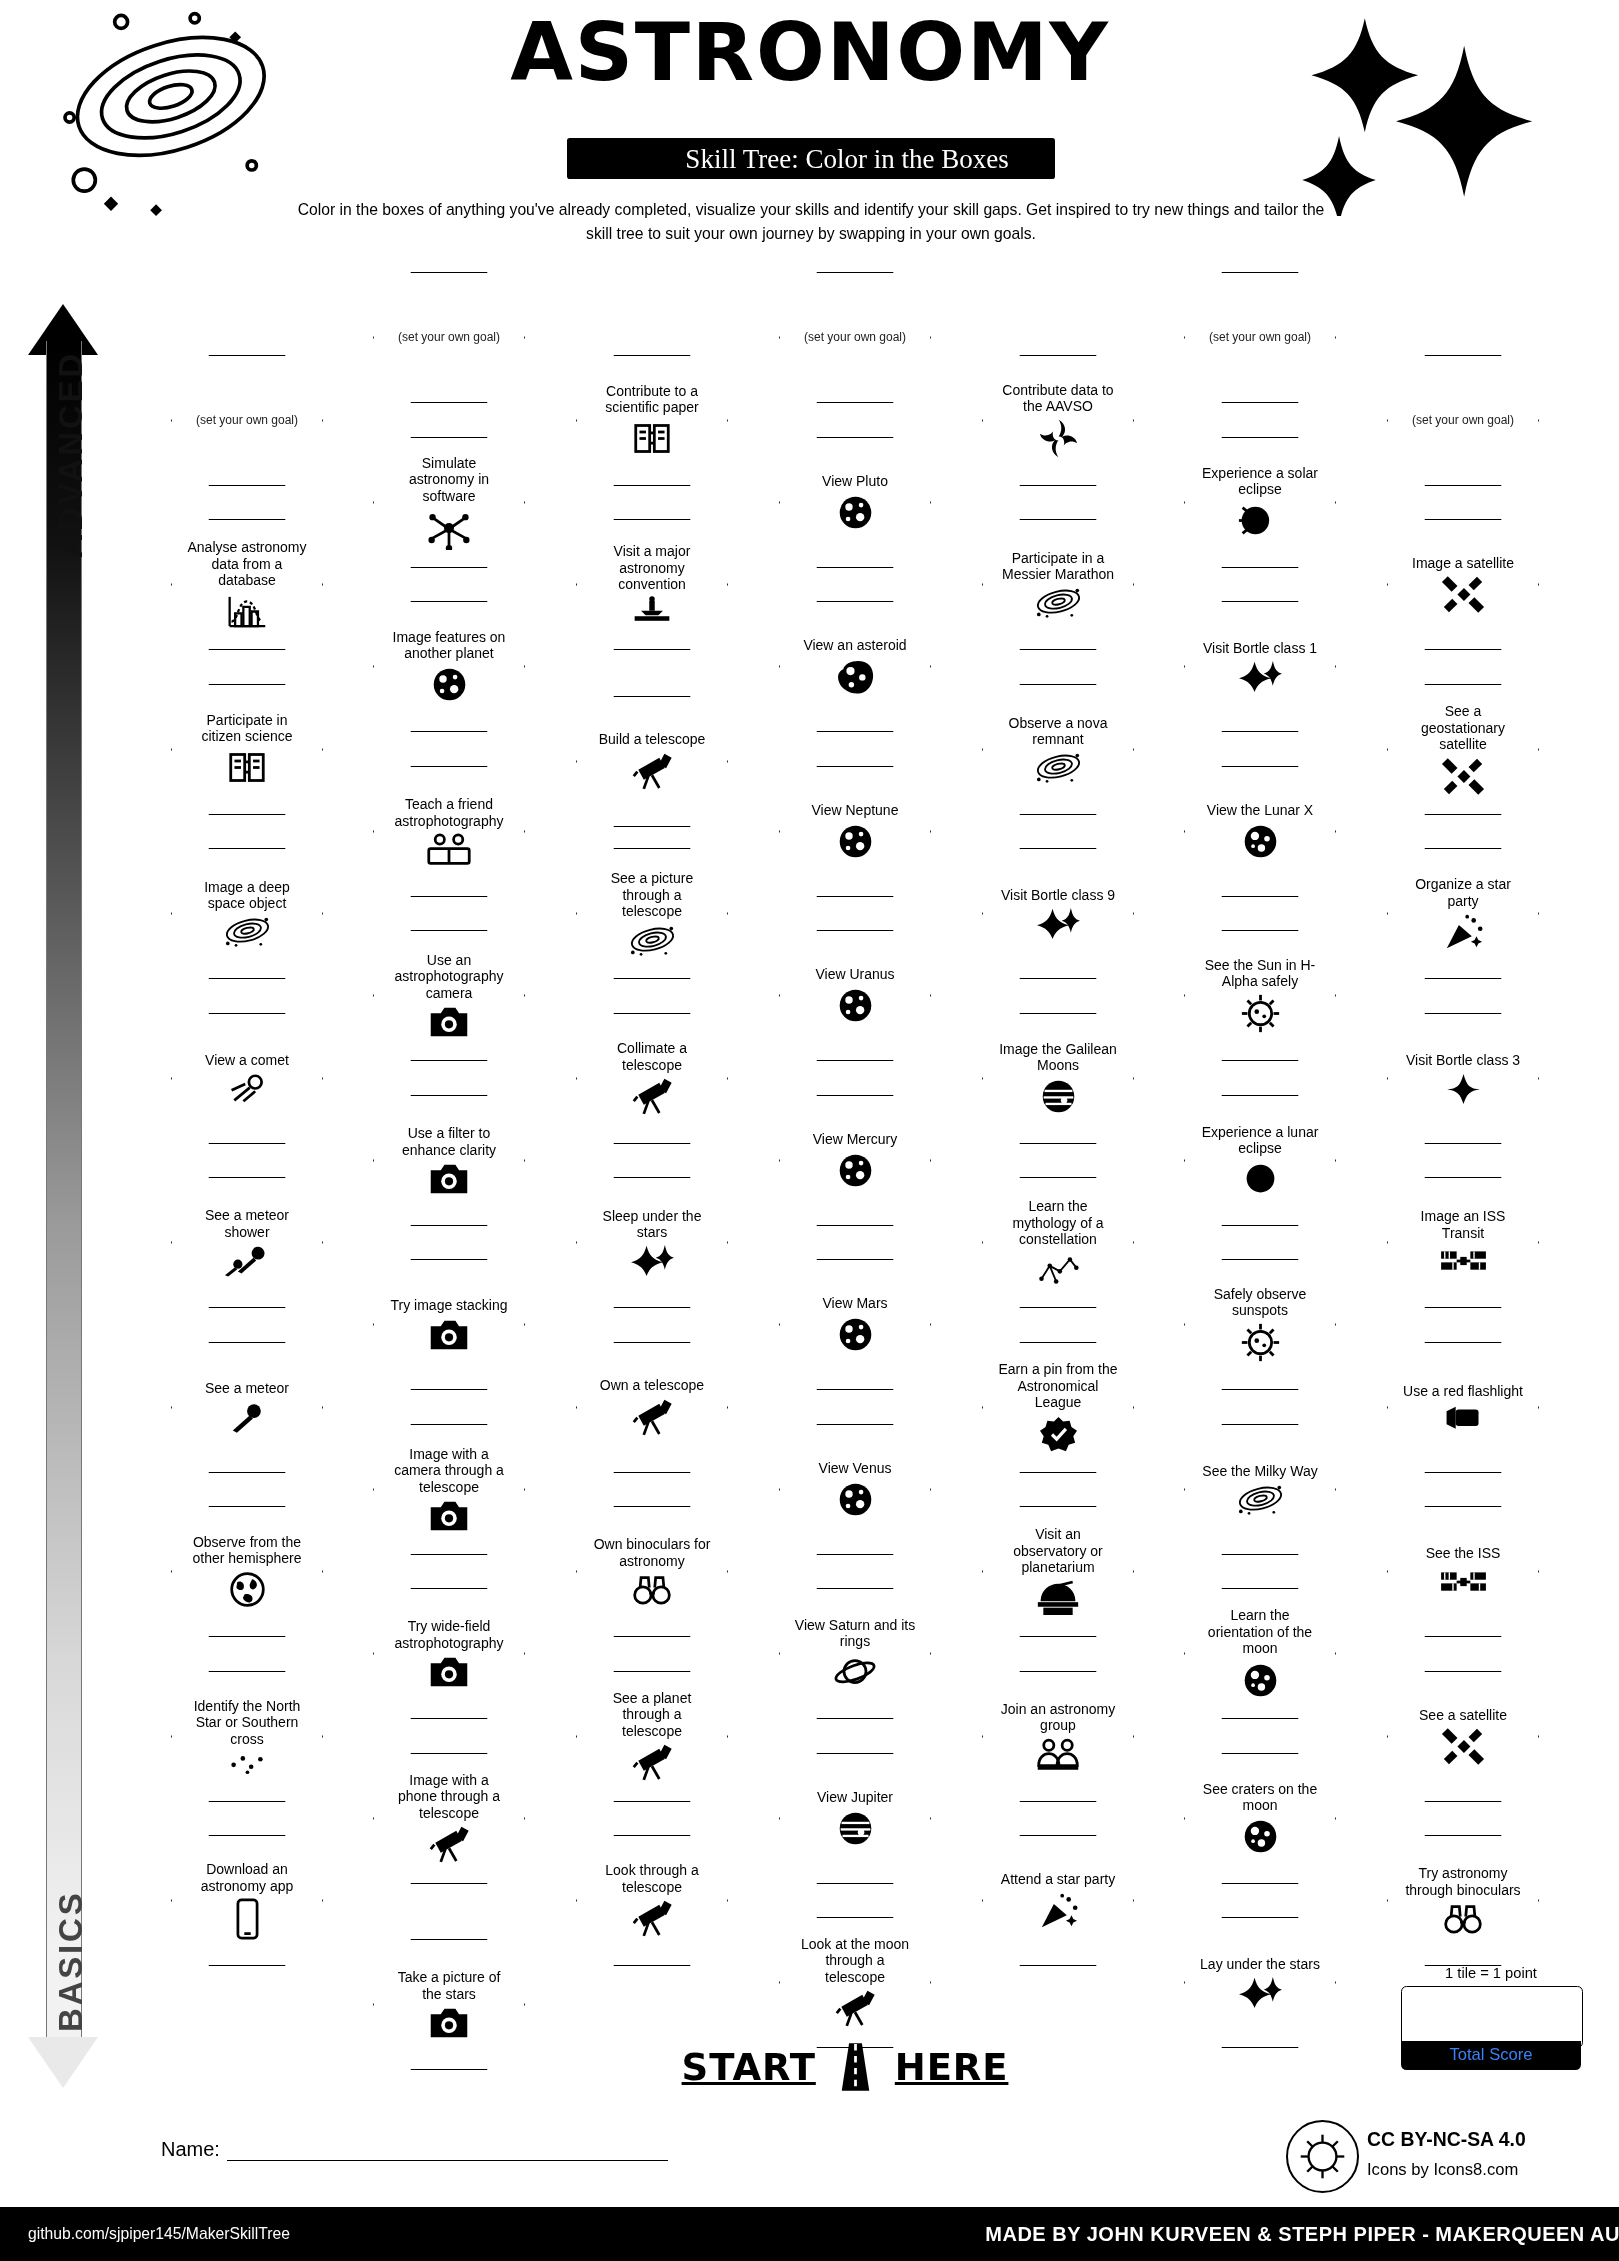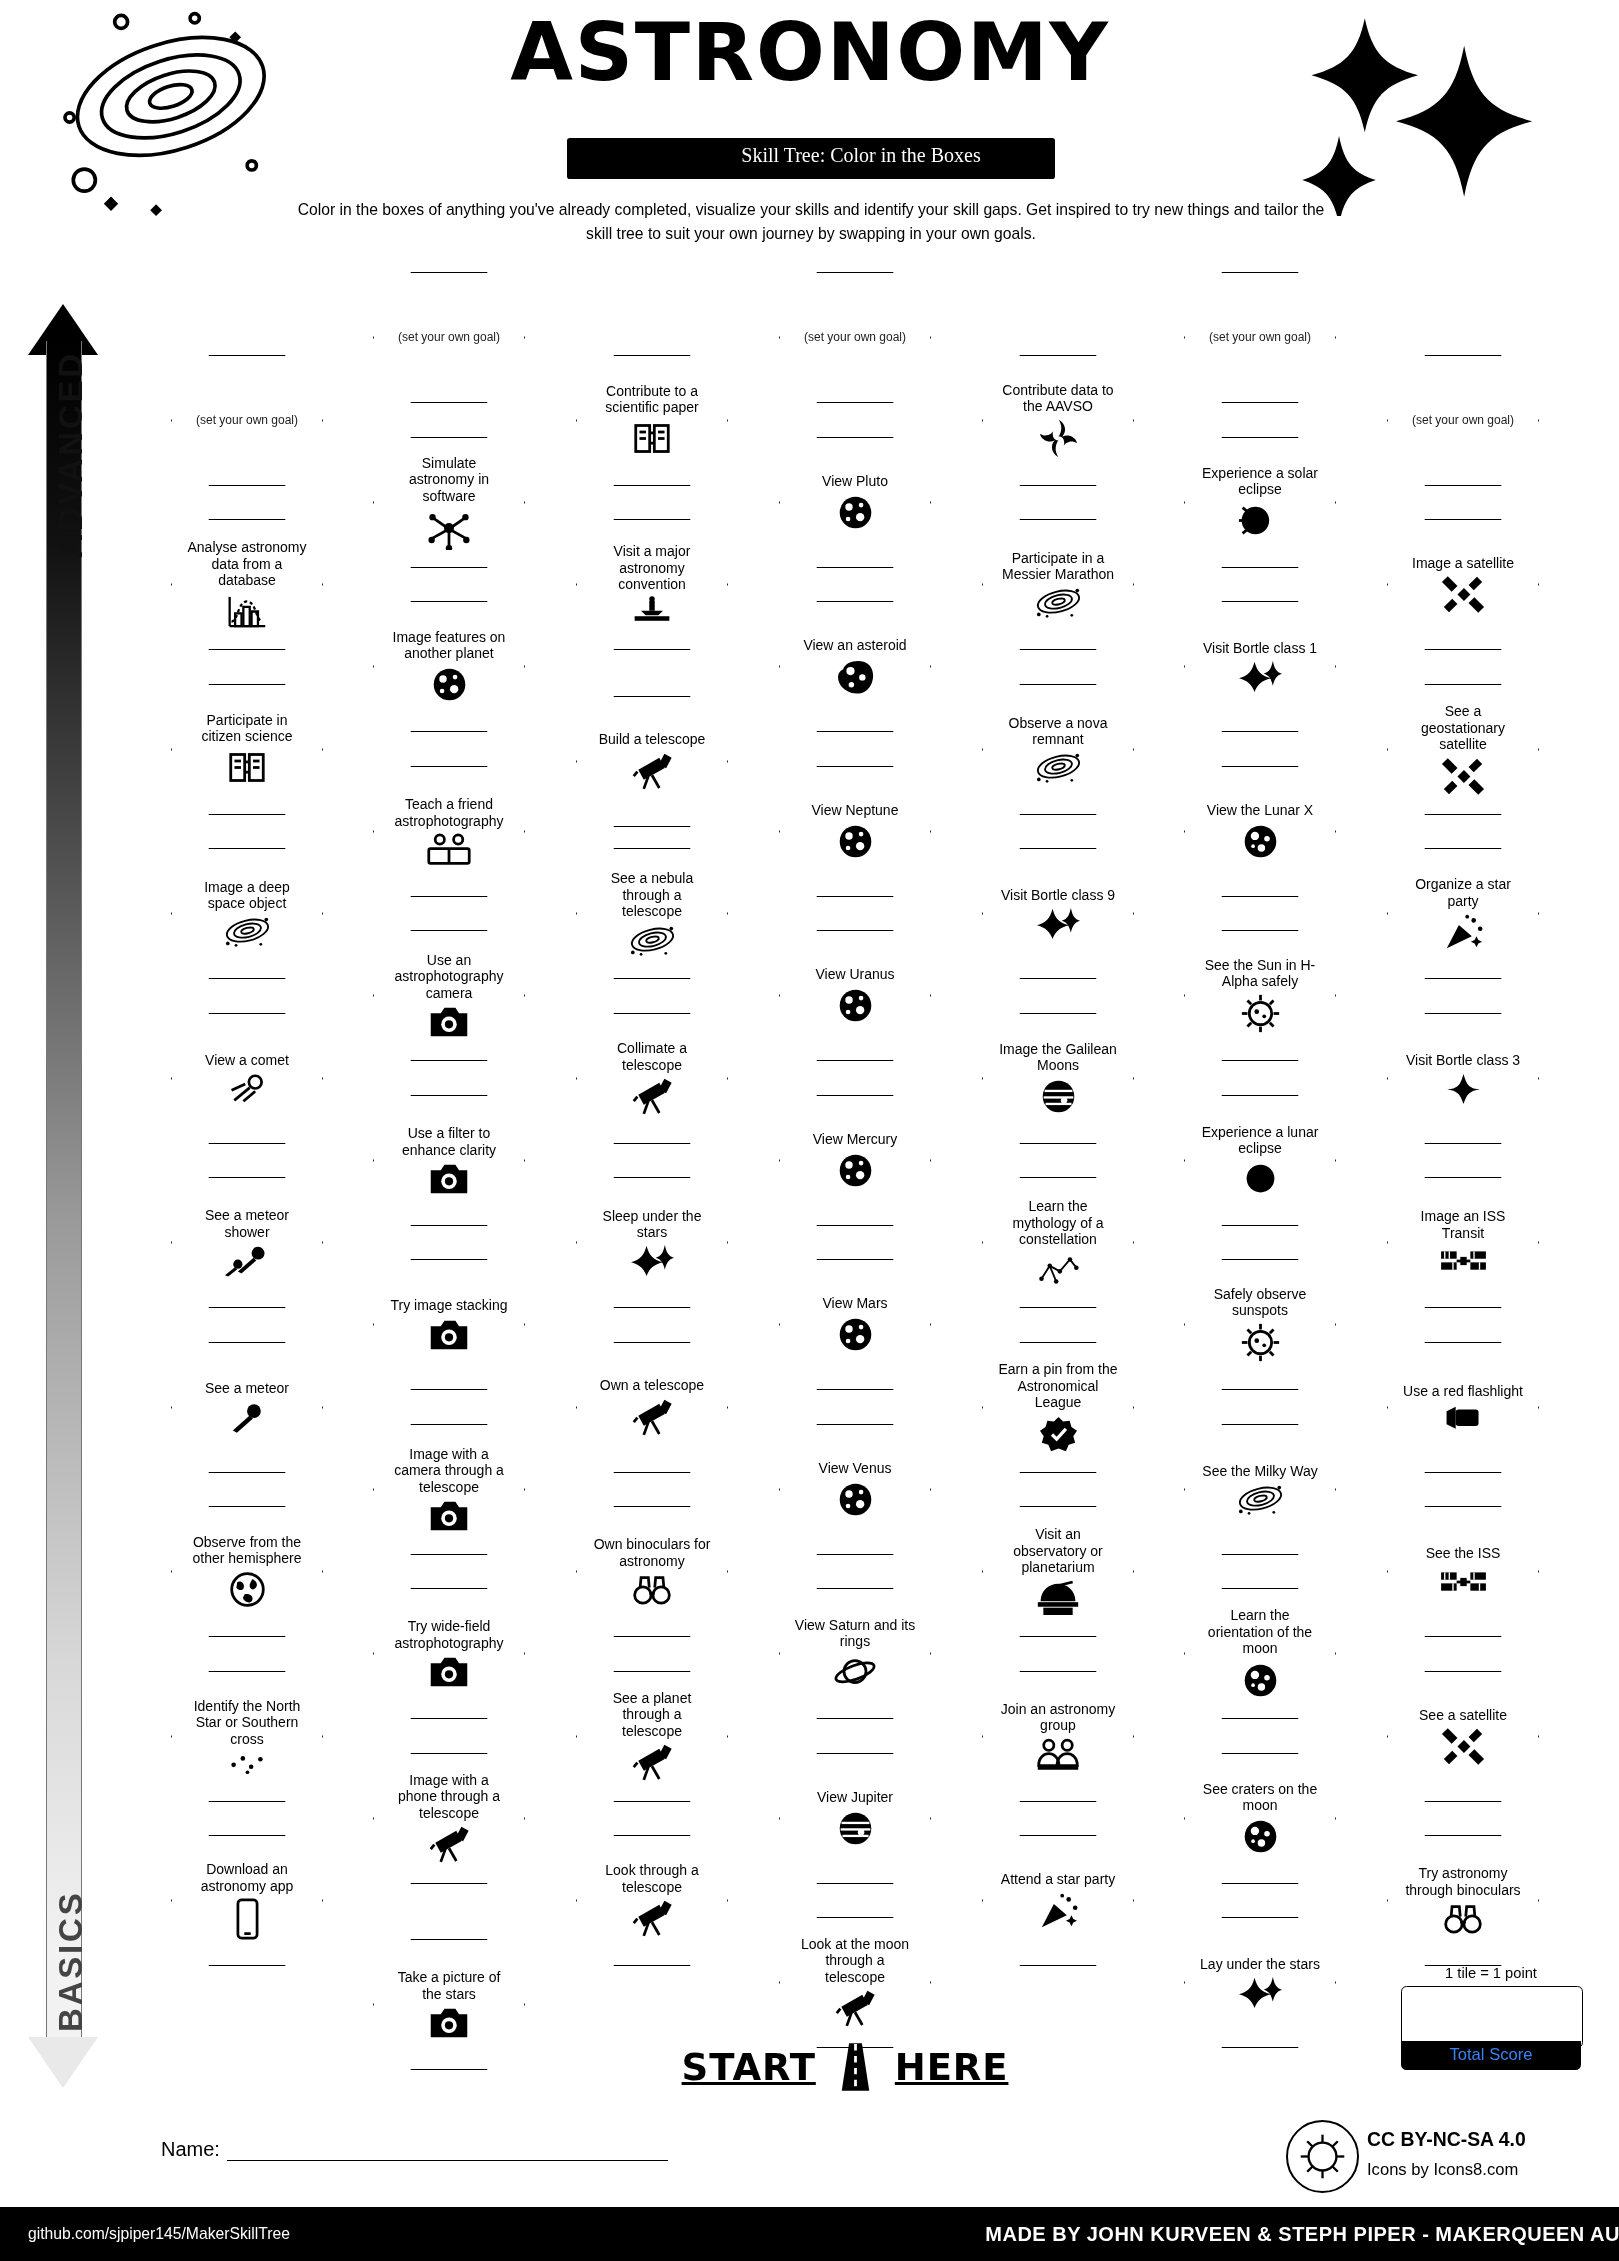--- a/index.html
+++ b/index.html
@@ -16,22 +16,22 @@
   #title{
     position:absolute;left:0;top:4.6px;width:1620px;text-align:center;
     font-size:81px;font-weight:bold;letter-spacing:1.8px;
     font-family:"DejaVu Sans", sans-serif;
   }
   #subtitle-bar{
     position:absolute;left:567px;top:138px;width:488px;height:41px;
     background:#000;border-radius:2.8px;
   }
   #subtitle{
-    position:absolute;left:14px;top:5.5px;width:560px;text-align:center;
-    color:#fff;font-size:20px;font-weight:normal;
+    position:absolute;left:0;top:5.5px;width:560px;text-align:center;
+    color:#fff;font-size:27px;font-weight:normal;
     font-family:"Liberation Serif", serif;
   }
   #desc{
     position:absolute;left:295px;top:198px;width:1032px;text-align:center;
     font-size:15.7px;line-height:24px;
   }
   .galaxy-logo{position:absolute;left:51px;top:9.2px;width:258px;height:230px;}
   .sparkle-logo{position:absolute;left:1300px;top:9.2px;width:240px;height:207px;}
 
   
@@ -610,21 +610,21 @@
             </g>
           </svg>
         </div>
       </div>
     </div>
     <div class="hex" style="left: 576px; top: 848px;">
       <div class="shape">
         <div class="inner"></div>
       </div>
       <div class="content">
-        <div class="label">See a nebula through a telescope</div>
+        <div class="label">See a picture through a telescope</div>
         <div class="glyph">
           <svg width="51" height="33" viewBox="0 0 110 72">
             <g fill="none" stroke="#000" stroke-width="4">
               <ellipse cx="55" cy="34" rx="46" ry="22" transform="rotate(-14 55 34)"></ellipse>
               <ellipse cx="55" cy="34" rx="30" ry="14" transform="rotate(-14 55 34)"></ellipse>
               <ellipse cx="55" cy="34" rx="14" ry="6" transform="rotate(-14 55 34)"></ellipse>
             </g>
             <g fill="#000">
               <circle cx="12" cy="62" r="4"></circle>
               <circle cx="96" cy="10" r="4"></circle>

